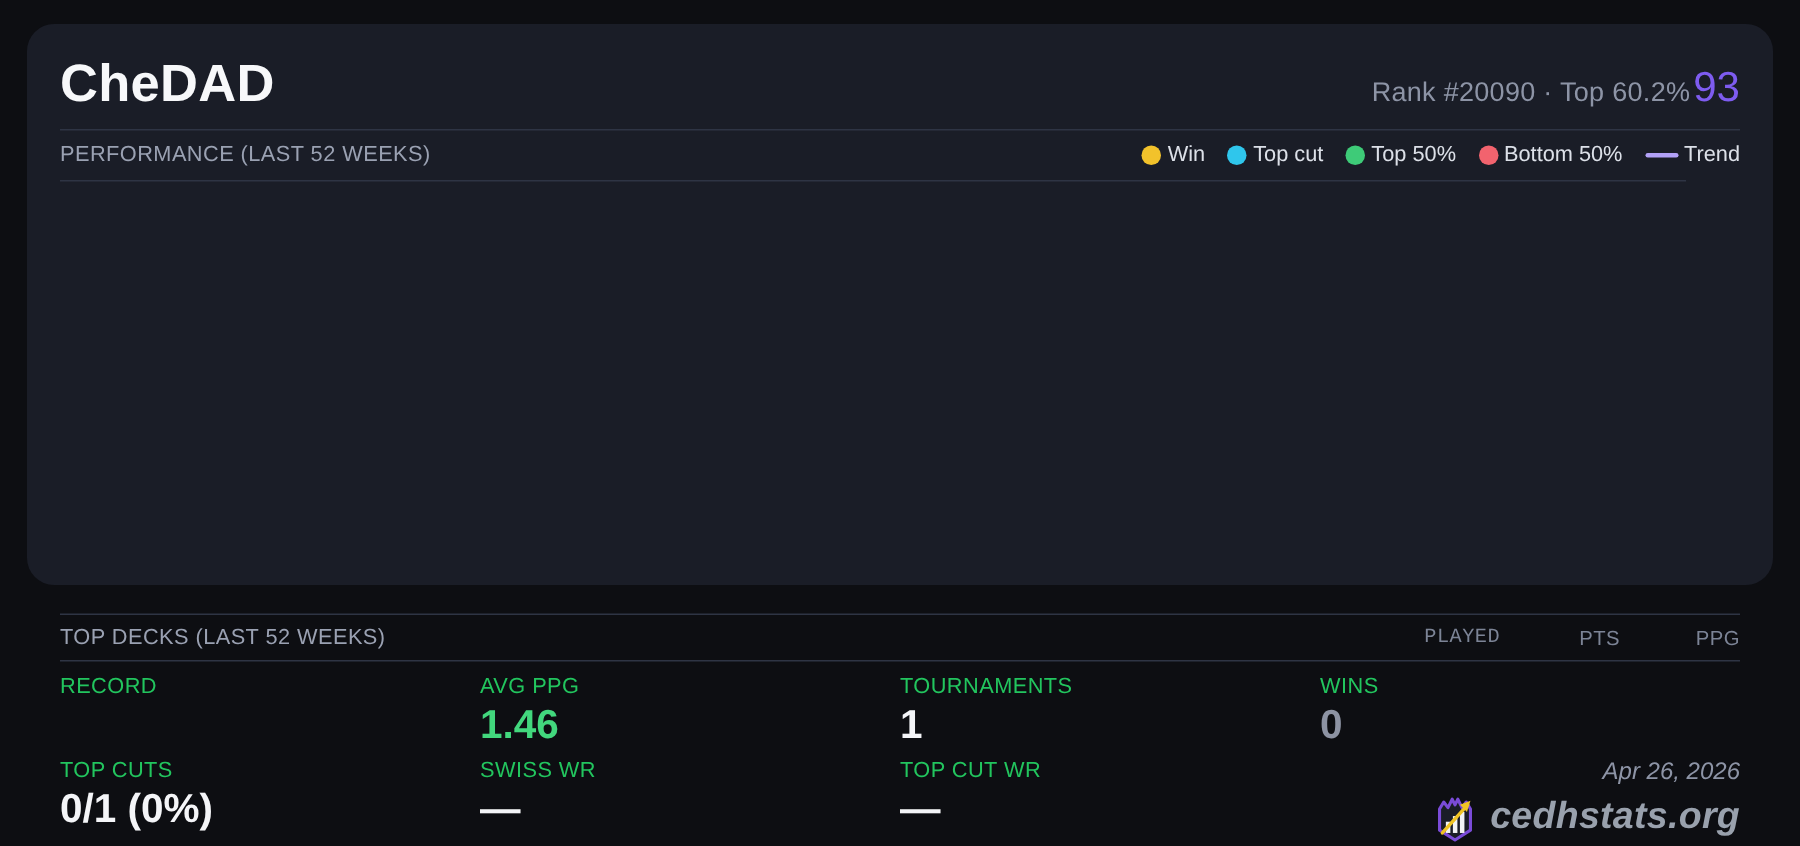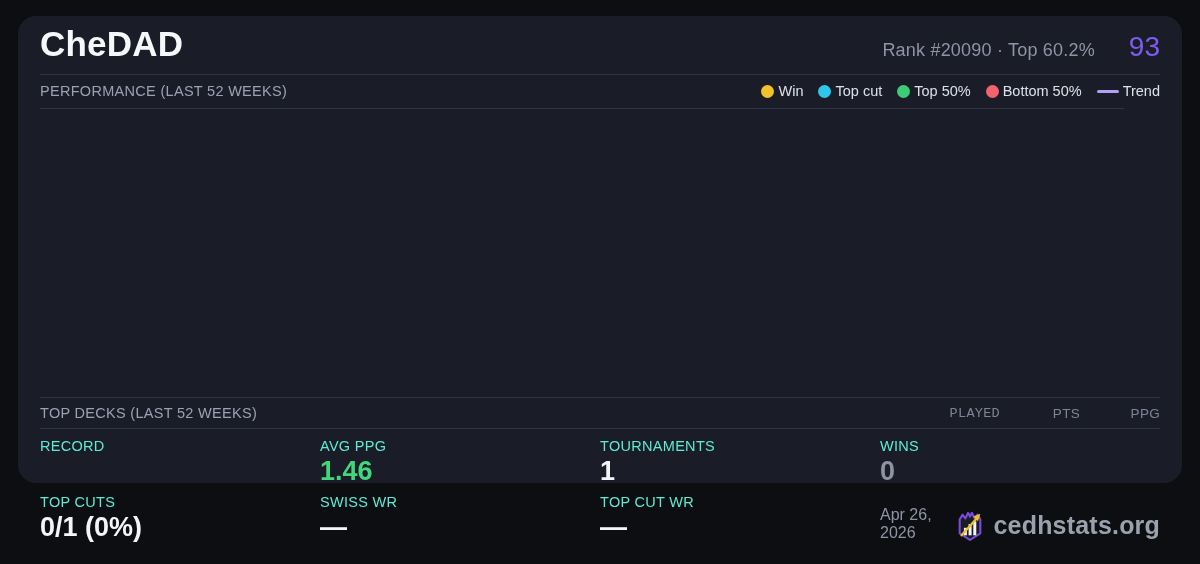--- a/index.html
+++ b/index.html
@@ -7,31 +7,31 @@
   body {
     width: 1200px; height: 564px;
     background: #0d0e12;
     font-family: "Liberation Sans", sans-serif;
     position: relative;
     overflow: hidden;
   }
   .card {
     position: absolute;
     left: 18px; top: 16px;
-    width: 1164px; height: 467px;
+    width: 1164px; height: 374px;
     background: #1a1d27;
     border-radius: 18px;
-    padding: 4px 22px 14px 22px;
+    padding: 16px 22px 14px 22px;
   }
   .divider { height: 1px; background: #2e3444; }
 
   
   .header-row { display: flex; align-items: baseline; padding: 4px 0 0 0; }
   .player-name { font-size: 35px; font-weight: 700; color: #f7f8fa; letter-spacing: 0.2px; }
-  .header-right { margin-left: auto; display: flex; align-items: baseline; gap: 34px; }
+  .header-right { margin-left: auto; display: flex; align-items: baseline; gap: 2px; }
   .rank-text { font-size: 18px; font-weight: 500; color: #8d94a6; letter-spacing: 0.2px; }
   .score { font-size: 28px; font-weight: 400; color: #7e5cf0; line-height: 1; text-align: center; }
   .header-divider { margin-top: 10px; }
 
   
   .perf-row { display: flex; align-items: flex-end; justify-content: space-between; padding: 8px 0 9px 0; }
   .section-title { font-size: 14.5px; color: #9aa1b2; letter-spacing: 0.3px; }
   .legend { display: flex; align-items: center; gap: 15px; }
   .legend-item { display: flex; align-items: center; gap: 4px; font-size: 14.5px; color: #dce0e8; }
   .swatch { width: 13px; height: 13px; border-radius: 50%; flex: 0 0 auto; }
@@ -49,30 +49,30 @@
   .deck-col.c2 { width: 70px; }
   .deck-col.c3 { width: 70px; }
 
   
   .stats-grid {
     display: grid;
     grid-template-columns: repeat(4, 1fr);
     margin-top: 9px;
     row-gap: 7px;
   }
-  .stat-label { font-size: 14.5px; color: #5eead4; letter-spacing: 0.3px; }
+  .stat-label { font-size: 14.5px; color: #22c55e; letter-spacing: 0.3px; }
   .stat-value { font-size: 27px; font-weight: 700; color: #f4f5f8; margin-top: 3px; line-height: 1.1; }
   .val-green { color: #42d77d; }
   .val-red   { color: #f46d75; }
   .val-gray  { color: #8d93a3; }
 
   
   .footer-cell {
-    display: flex; flex-direction: row;
-    align-items: flex-end; justify-content: space-between;
+    display: flex; flex-direction: column;
+    align-items: flex-end; justify-content: space-between; font-style: italic;
   }
   .footer-date { font-size: 16px; color: #8d94a6; }
   .brand-row { display: flex; align-items: center; gap: 8px; margin-top: 4px; }
   .brand-text { font-size: 25px; font-weight: 700; color: #99a1ad; letter-spacing: 0.2px; }
 </style>
 </head>
 <body>
 
 <div class="card">
 

